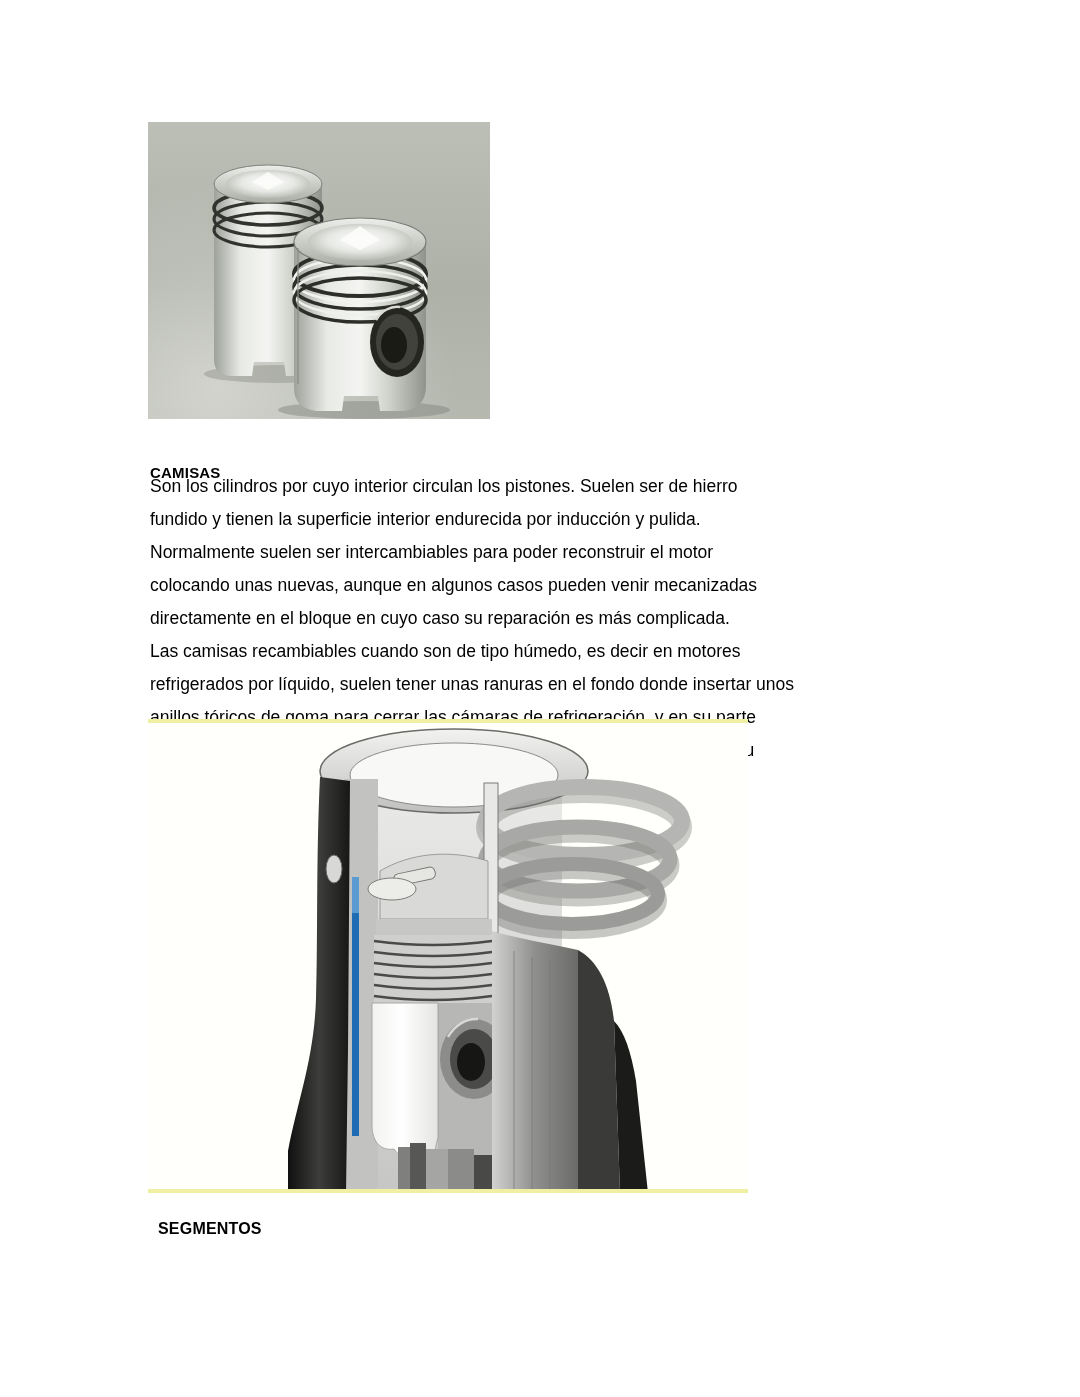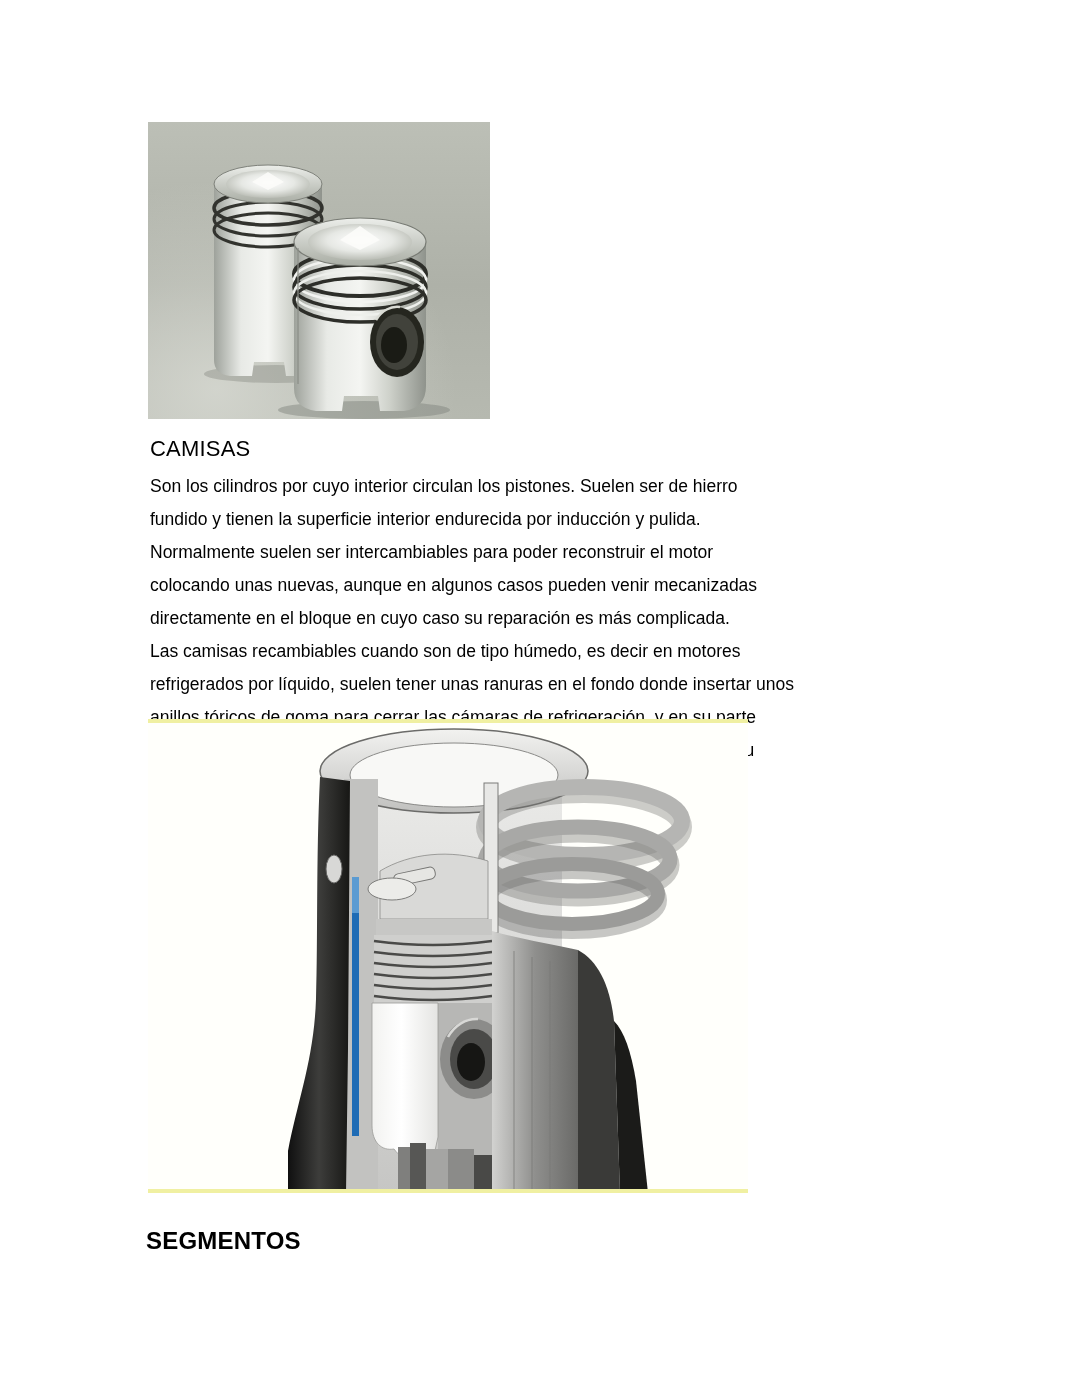--- a/index.html
+++ b/index.html
@@ -8,31 +8,31 @@
     background: #ffffff;
     font-family: "Liberation Sans", "DejaVu Sans", sans-serif;
     color: #000000;
     position: relative;
     overflow: hidden;
   }
   .figure { position: absolute; display: block; }
   #pistons-figure { left: 148px; top: 122px; width: 342px; height: 297px; }
   #liner-figure   { left: 148px; top: 719px; width: 600px; height: 474px; }
   #camisas-heading {
-    position: absolute; left: 150px; top: 418px;
-    font-size: 22px; font-weight: normal; letter-spacing: 0.2px;
+    position: absolute; left: 150px; top: 452px;
+    font-size: 15px; font-weight: bold; letter-spacing: 0.2px;
   }
   #camisas-paragraph {
     position: absolute; left: 150px; top: 470px; width: 800px;
     font-size: 17.5px; line-height: 33px;
     white-space: pre-line;
   }
   #segmentos-heading {
-    position: absolute; left: 146px; top: 1207px;
-    font-size: 24px; font-weight: bold; letter-spacing: 0.2px;
+    position: absolute; left: 158px; top: 1207px;
+    font-size: 16px; font-weight: bold; letter-spacing: 0.2px;
   }
   svg { display:block; width:100%; height:100%; }
 </style>
 </head>
 <body>
 
 <div class="figure" id="pistons-figure">
   <svg viewBox="0 0 342 297" preserveAspectRatio="none">
     <defs>
       <linearGradient id="pg-bg" x1="0" y1="0" x2="0" y2="1">

